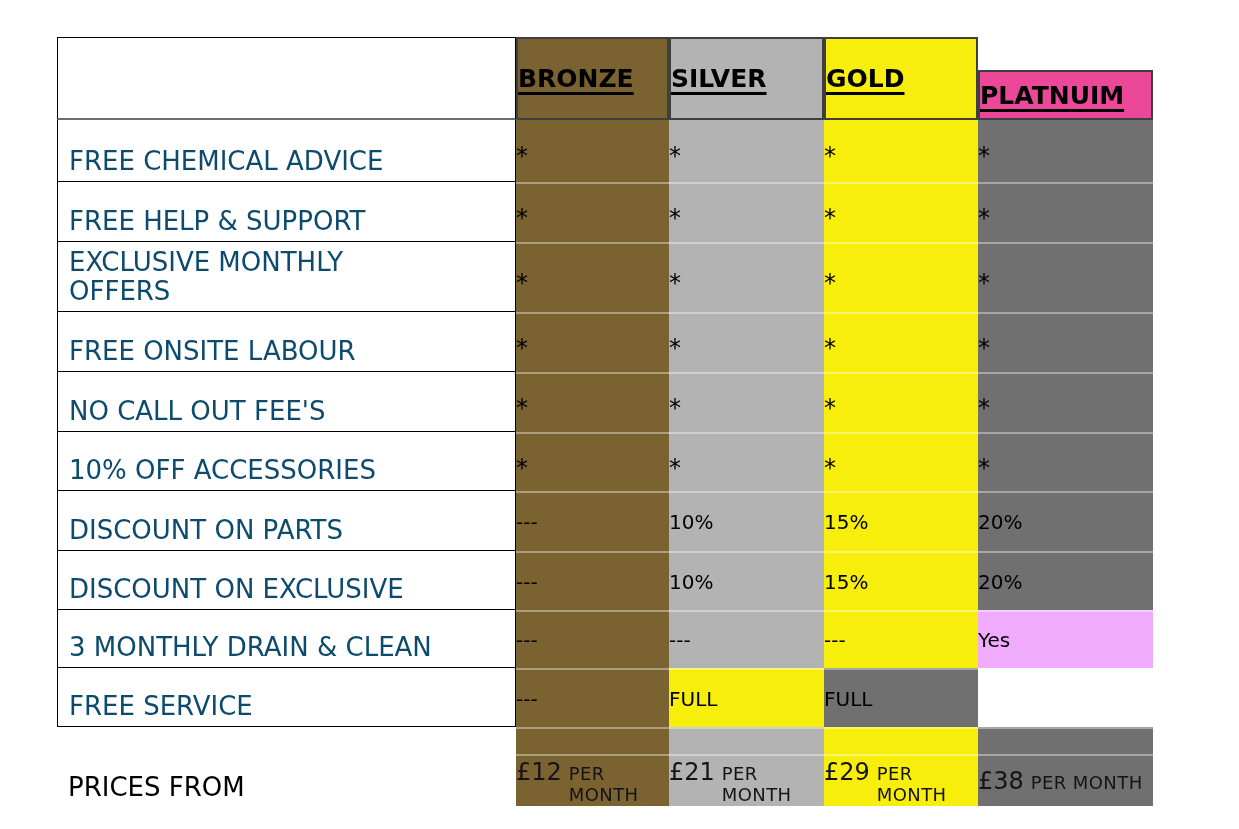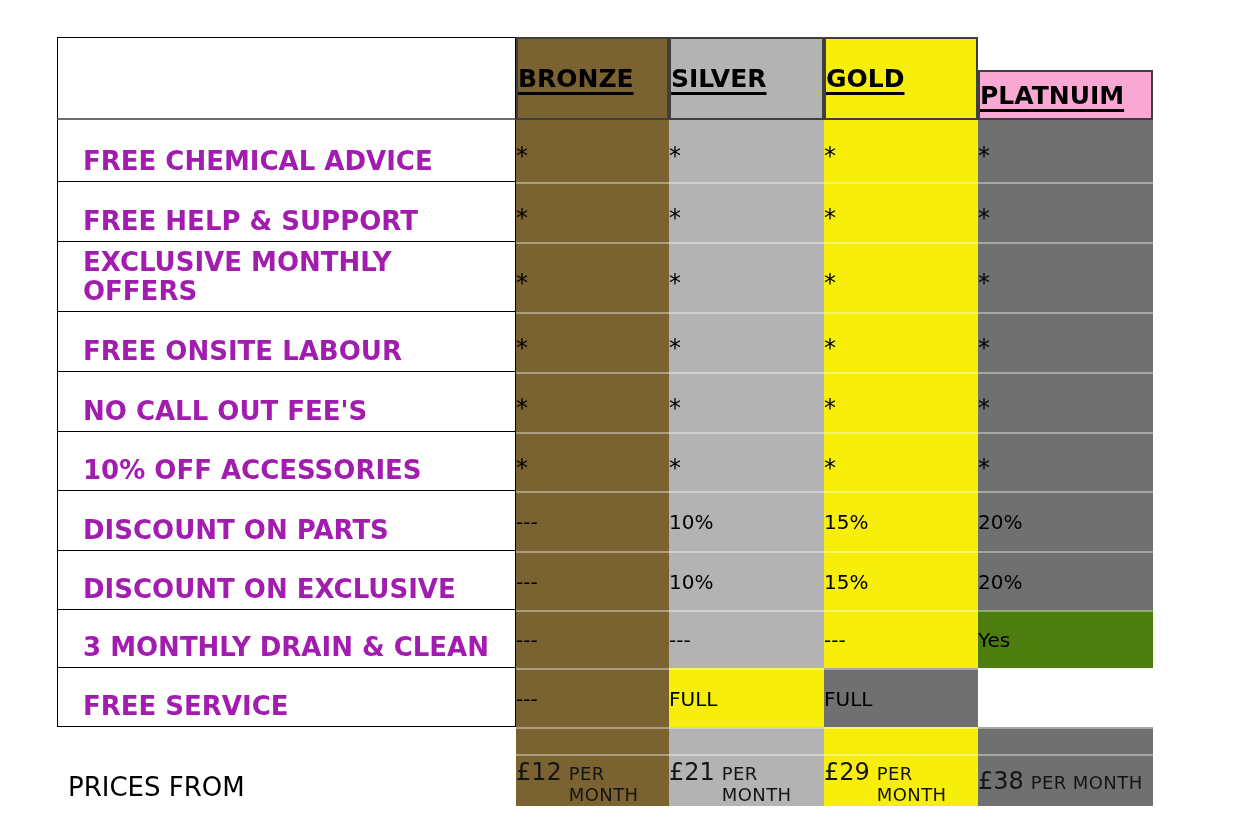--- a/index.html
+++ b/index.html
@@ -10,22 +10,22 @@
     display:grid;
     grid-template-columns:459px 153px 155px 154px 175px;
     grid-template-rows:83px 62px 60px 70px 60px 60px 59px 60px 59px 58px 59px 27px 52px;
   }
   .cell{box-sizing:border-box;}
   
   .label{
     background:#fff;
     border:1.5px solid #000;border-top:none;
     display:flex;align-items:flex-end;
-    padding:0 6px 5px 25px;
-    font-size:26px;line-height:1.12;color:#a21caf;font-weight:bold;
+    padding:0 6px 5px 11px;
+    font-size:26px;line-height:1.12;color:#0c4a6e;
   }
   .label span{display:block;}
   .wrap span{max-width:350px;}
   .header-label{border-top:1.5px solid #000;border-bottom:2px solid #6e6e6e;}
   
   .tier{display:flex;align-items:center;}
   .tier-header{border:2px solid #3f3f3f;font-size:25px;font-weight:bold;}
   .tier-header span{text-decoration:underline;text-decoration-thickness:3px;text-underline-offset:5px;}
   .tcell{border-top:2px solid rgba(255,255,255,0.38);}
   .nt{border-top:none;}
@@ -52,21 +52,21 @@
     <div class="cell label header-label"></div>
     <div class="cell tier tier-header" style="background: rgb(123, 99, 49);">
         <span>BRONZE</span>
       </div>
     <div class="cell tier tier-header" style="background: rgb(179, 179, 179);">
         <span>SILVER</span>
       </div>
     <div class="cell tier tier-header" style="background: rgb(247, 238, 12);">
         <span>GOLD</span>
       </div>
-    <div class="cell tier tier-header" style="background: #f9a8d4; margin-top: 33px;">
+    <div class="cell tier tier-header" style="background: #ec4899; margin-top: 33px;">
         <span>PLATNUIM</span>
       </div>
 
     <div class="cell label">
         <span>FREE CHEMICAL ADVICE</span>
       </div>
     <div class="cell tier tcell nt" style="background: rgb(123, 99, 49);">
         <span class="star">*</span>
       </div>
     <div class="cell tier tcell nt" style="background: rgb(179, 179, 179);">
@@ -196,21 +196,21 @@
       </div>
     <div class="cell tier tcell" style="background: rgb(123, 99, 49);">
         <span class="val">---</span>
       </div>
     <div class="cell tier tcell" style="background: rgb(179, 179, 179);">
         <span class="val">---</span>
       </div>
     <div class="cell tier tcell" style="background: rgb(247, 238, 12);">
         <span class="val">---</span>
       </div>
-    <div class="cell tier tcell" style="background: #4d7c0f;">
+    <div class="cell tier tcell" style="background: #f0abfc;">
         <span class="val">Yes</span>
       </div>
 
     <div class="cell label">
         <span>FREE SERVICE</span>
       </div>
     <div class="cell tier tcell" style="background: rgb(123, 99, 49);">
         <span class="val">---</span>
       </div>
     <div class="cell tier tcell" style="background: rgb(247, 238, 12);">

